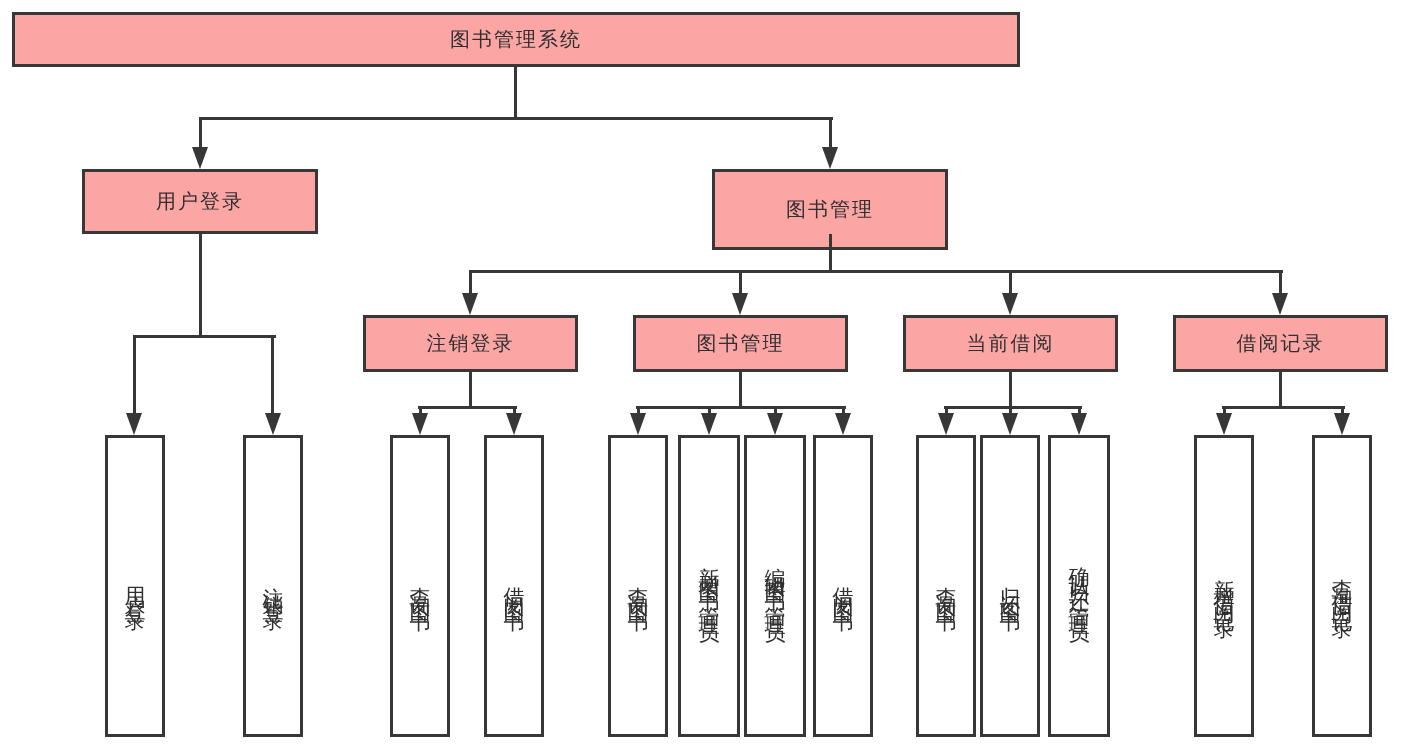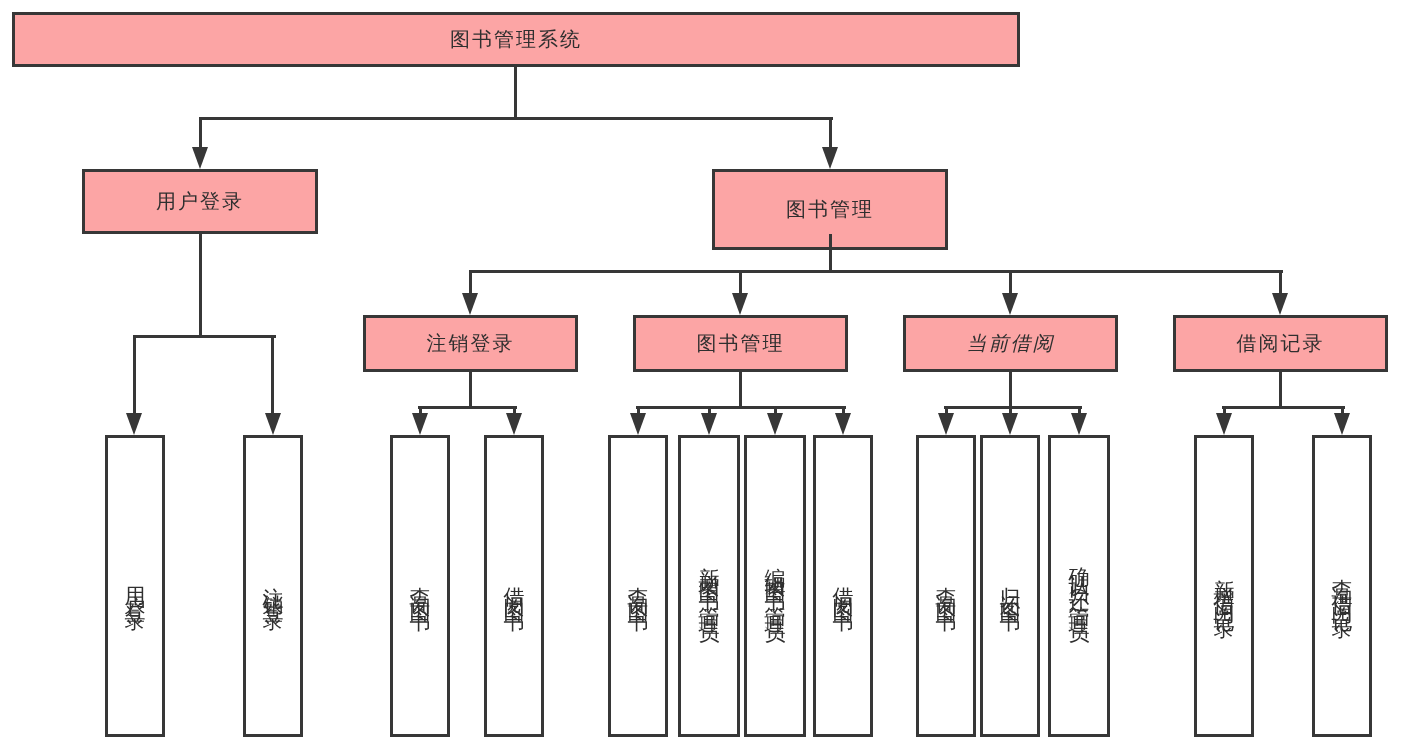--- a/index.html
+++ b/index.html
@@ -57,21 +57,21 @@
   </div>
 
   <div class="box" style="left:363px;top:315px;width:215px;height:57px;">
     <span class="lbl">注销登录</span>
   </div>
 
   <div class="box" style="left:633px;top:315px;width:215px;height:57px;">
     <span class="lbl">图书管理</span>
   </div>
 
-  <div class="box" style="left:903px;top:315px;width:215px;height:57px;font-style:italic;">
+  <div class="box" style="left:903px;top:315px;width:215px;height:57px;">
     <span class="lbl">当前借阅</span>
   </div>
 
   <div class="box" style="left:1173px;top:315px;width:215px;height:57px;">
     <span class="lbl">借阅记录</span>
   </div>
 
   <div class="vbox" style="left:105px;top:435px;width:60px;height:302px;">
     <span class="vlbl">用户登录</span>
   </div>

